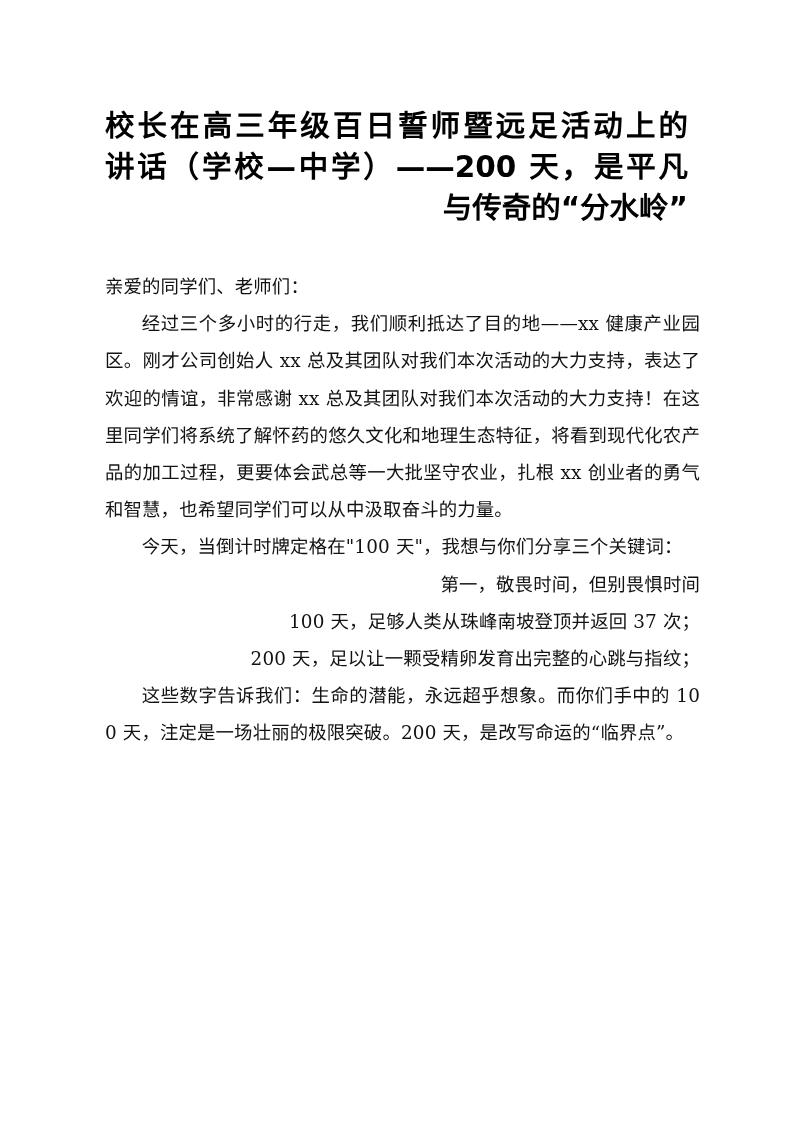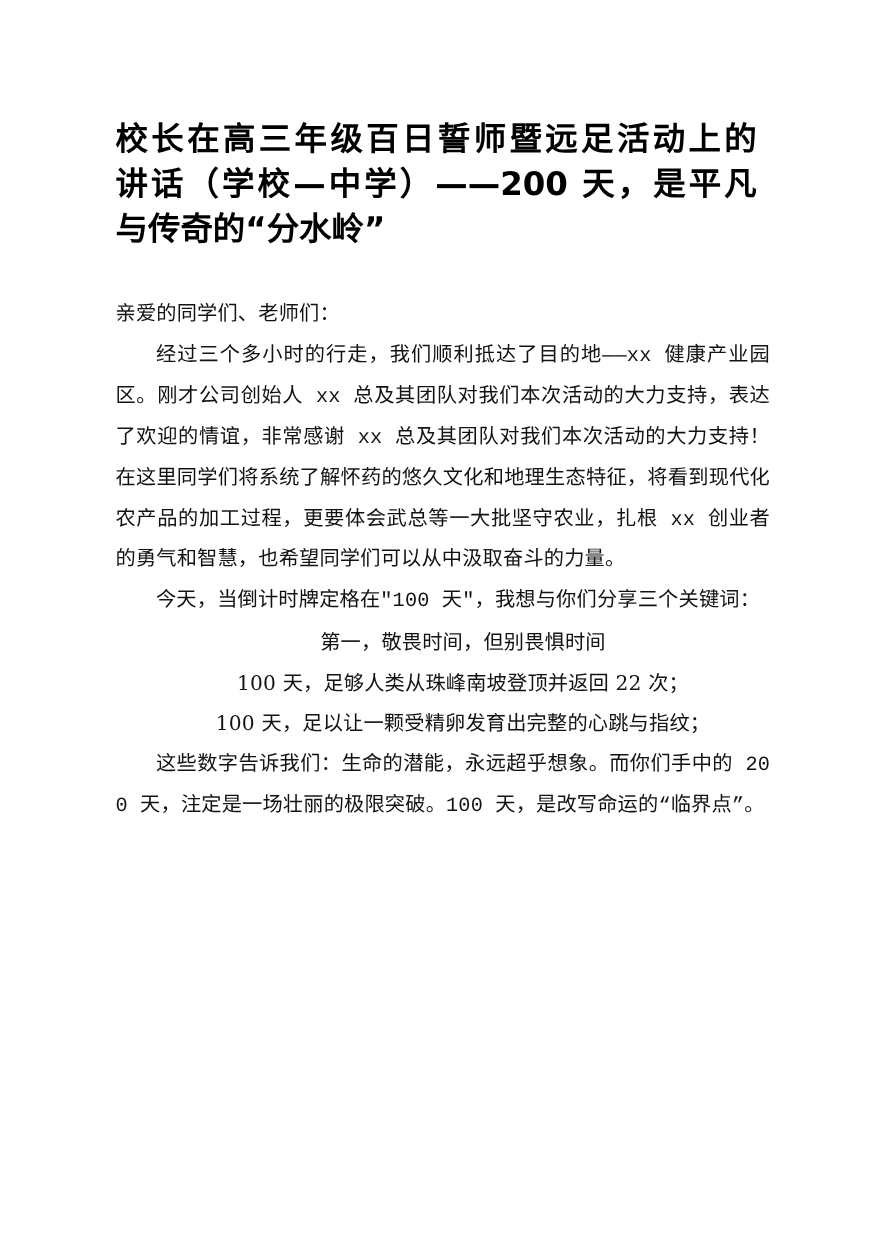--- a/index.html
+++ b/index.html
@@ -36,21 +36,21 @@
   .doc-title .tline {
     display: block;
     white-space: nowrap;
   }
   
   .doc-title .tline.full {
     text-align: justify;
     text-align-last: justify;
   }
   .doc-title .tline.center {
-    text-align: left;
+    text-align: right;
   }
 
   
   .body-block {
     position: absolute;
     left: 105px;
     top: 268px;
     width: 595px;
     font-family: "DejaVu Serif", "Liberation Serif", serif;
     font-size: 18.4px;
@@ -58,33 +58,32 @@
     color: #121212;
   }
 
   .para {
     margin: 0;
     padding: 0;
     text-align: justify;
     text-justify: inter-character;
     word-break: break-all;
     letter-spacing: 0.15px;
-    font-family: Liberation Mono, monospace;
   }
 
   
   .para.indent {
     text-indent: 2em;
   }
 
   
   .line {
     margin: 0;
     padding: 0;
-    text-align: center;
+    text-align: right;
     text-indent: 2em;
     white-space: nowrap;
     letter-spacing: 0.15px;
   }
 
   
   .page-footer {
     position: absolute;
     left: 0;
     top: 1036px;
@@ -111,22 +110,22 @@
 
     <p class="para">亲爱的同学们、老师们：</p>
 
     <p class="para indent">经过三个多小时的行走，我们顺利抵达了目的地——xx 健康产业园区。刚才公司创始人 xx 总及其团队对我们本次活动的大力支持，表达了欢迎的情谊，非常感谢 xx 总及其团队对我们本次活动的大力支持！在这里同学们将系统了解怀药的悠久文化和地理生态特征，将看到现代化农产品的加工过程，更要体会武总等一大批坚守农业，扎根 xx 创业者的勇气和智慧，也希望同学们可以从中汲取奋斗的力量。</p>
 
 
     <p class="para indent">今天，当倒计时牌定格在"100 天"，我想与你们分享三个关键词：</p>
 
     <p class="line">第一，敬畏时间，但别畏惧时间</p>
 
-    <p class="line">100 天，足够人类从珠峰南坡登顶并返回 22 次；</p>
-    <p class="line">100 天，足以让一颗受精卵发育出完整的心跳与指纹；</p>
+    <p class="line">100 天，足够人类从珠峰南坡登顶并返回 37 次；</p>
+    <p class="line">200 天，足以让一颗受精卵发育出完整的心跳与指纹；</p>
 
-    <p class="para indent">这些数字告诉我们：生命的潜能，永远超乎想象。而你们手中的 200 天，注定是一场壮丽的极限突破。100 天，是改写命运的“临界点”。</p>
+    <p class="para indent">这些数字告诉我们：生命的潜能，永远超乎想象。而你们手中的 100 天，注定是一场壮丽的极限突破。200 天，是改写命运的“临界点”。</p>
 
   </div>
 
   <div class="page-footer">— 1 —</div>
 
 </div>
 
 </body></html>

